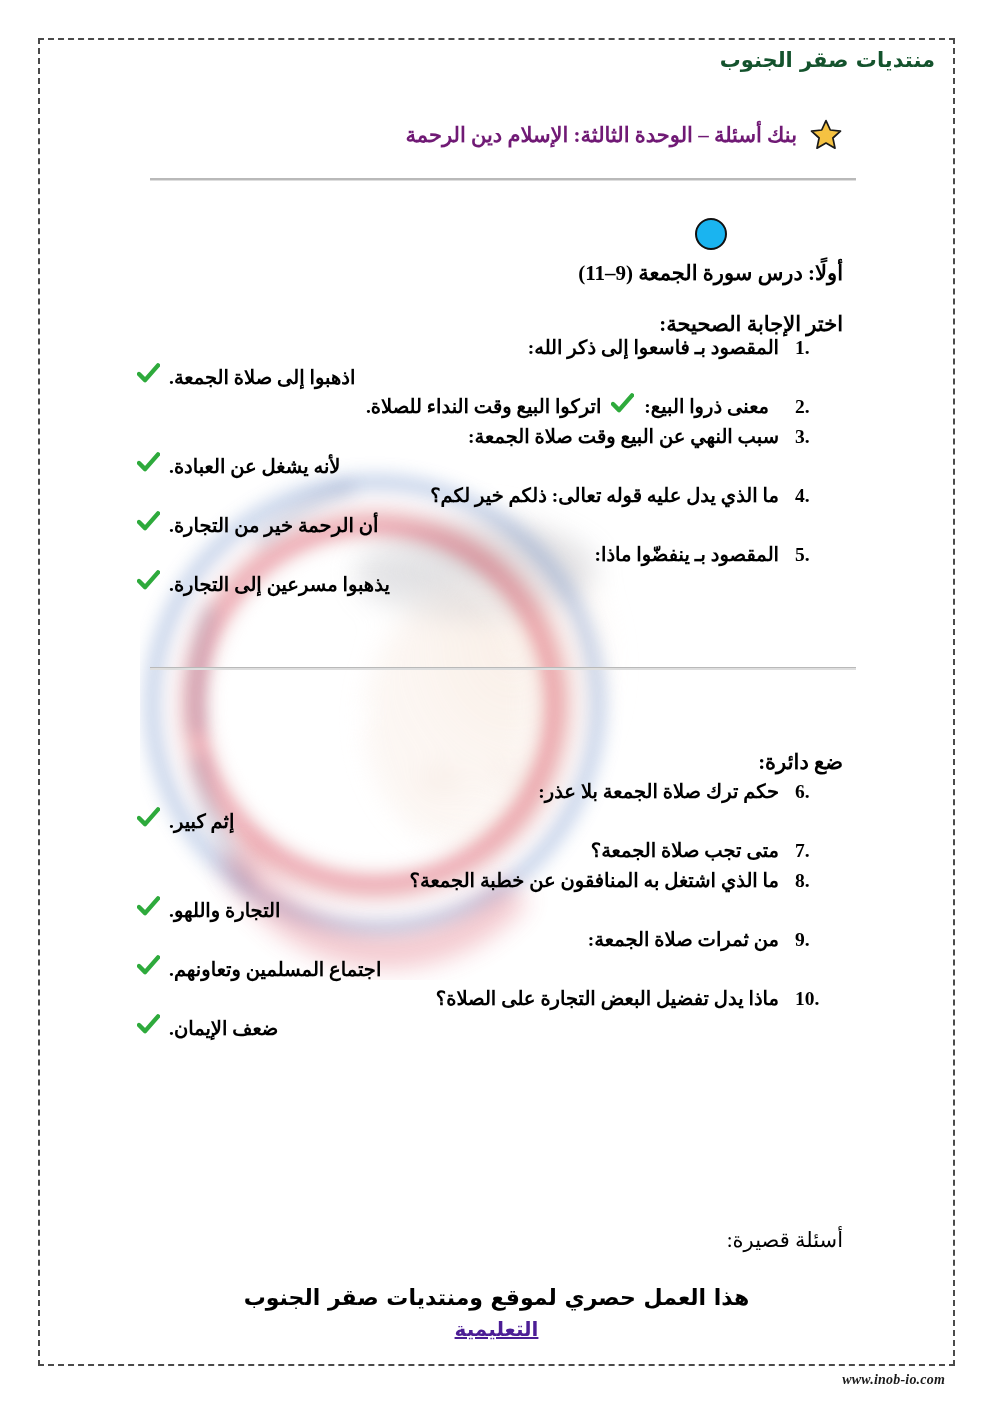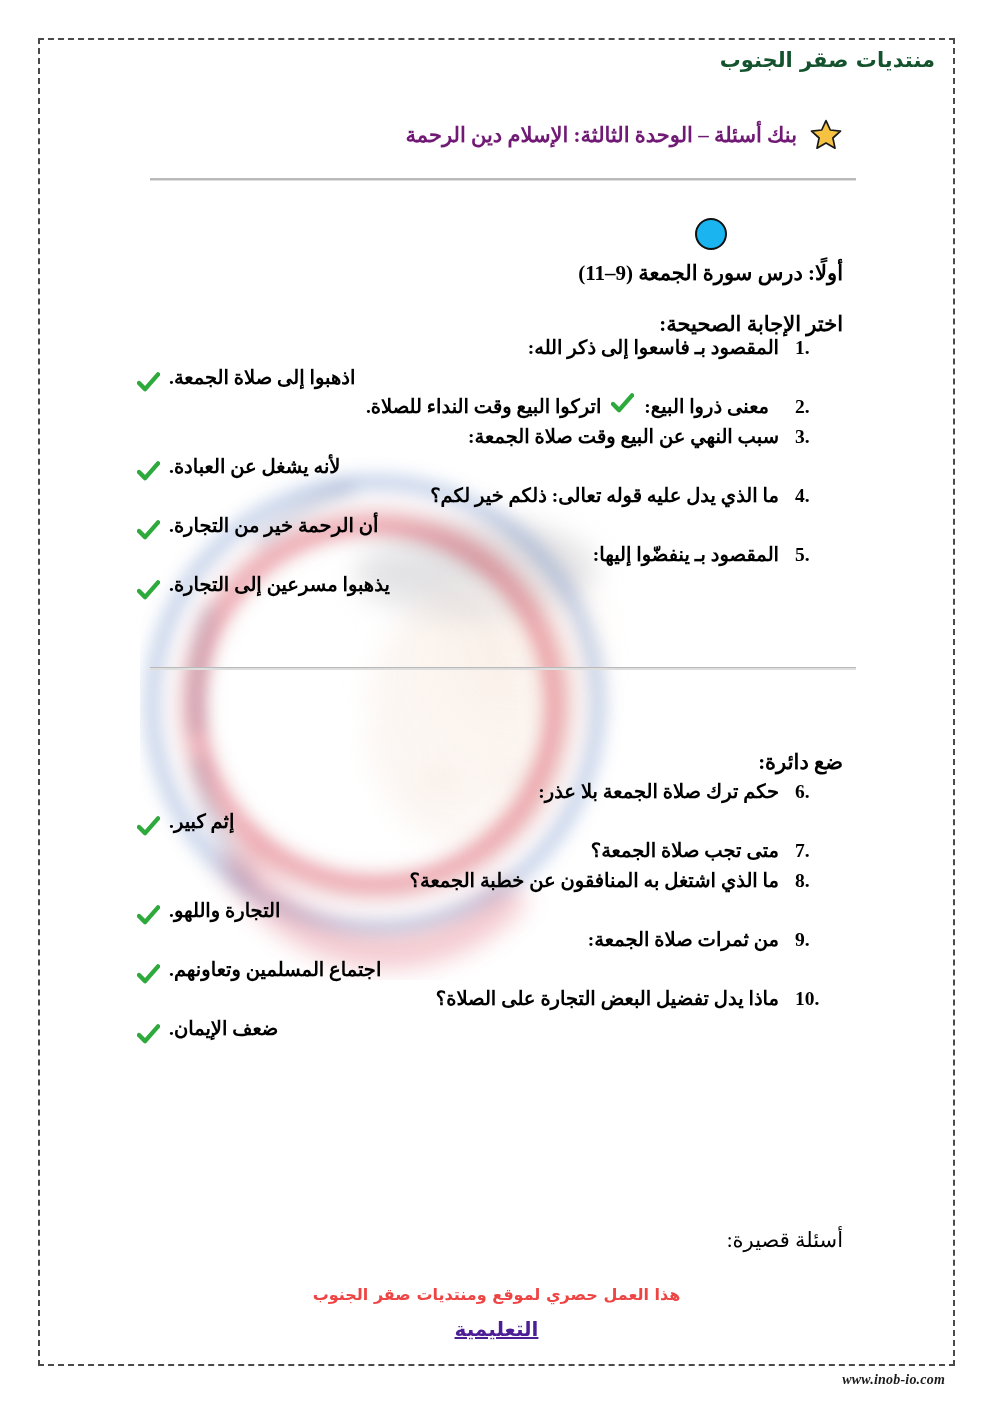--- a/index.html
+++ b/index.html
@@ -159,40 +159,40 @@
     font-weight: 700;
     direction: ltr;
     unicode-bidi: embed;
   }
   .qtext { }
 
   .aline {
     display: flex;
     flex-direction: row;
     justify-content: flex-end;
-    align-items: flex-end;
+    align-items: flex-start;
     gap: 9px;
     font-size: 19.5px;
     font-weight: 700;
     color: #000;
     line-height: 1.52;
     white-space: nowrap;
     padding-left: 0;
   }
   .check-icon { width: 23px; height: 20px; flex: 0 0 auto; display: block; }
 
   
   .footer-note {
     position: absolute;
     left: 0; right: 0;
     text-align: center;
-    color: #ef4444;
+    color: #000000;
     font-family: "DejaVu Sans", "Liberation Sans", sans-serif;
     font-weight: 700;
-    font-size: 16px;
+    font-size: 22px;
   }
   #footer-line1 { top: 1285px; }
   #footer-line2 {
     top: 1317px;
     color: #4c1d95;
     text-decoration: underline;
     font-size: 20px;
   }
 
   .site-watermark {
@@ -337,21 +337,21 @@
           <span>أن الرحمة خير من التجارة.</span>
           <svg class="check-icon" viewBox="0 0 24 21" xmlns="http://www.w3.org/2000/svg" aria-hidden="true">
             <path d="M2 11.5 L8.4 18 L22 2.5" fill="none" stroke="#2eaa3c" stroke-width="4.6" stroke-linecap="round" stroke-linejoin="round"></path>
           </svg>
         </div>
       </div>
 
       <div class="qitem">
         <div class="qline">
           <span class="qnum">5.</span>
-          <span class="qtext">المقصود بـ ينفضّوا إليها:</span>
+          <span class="qtext">المقصود بـ ينفضّوا ماذا:</span>
         </div>
         <div class="aline">
           <span>يذهبوا مسرعين إلى التجارة.</span>
           <svg class="check-icon" viewBox="0 0 24 21" xmlns="http://www.w3.org/2000/svg" aria-hidden="true">
             <path d="M2 11.5 L8.4 18 L22 2.5" fill="none" stroke="#2eaa3c" stroke-width="4.6" stroke-linecap="round" stroke-linejoin="round"></path>
           </svg>
         </div>
       </div>
 
     </div>

